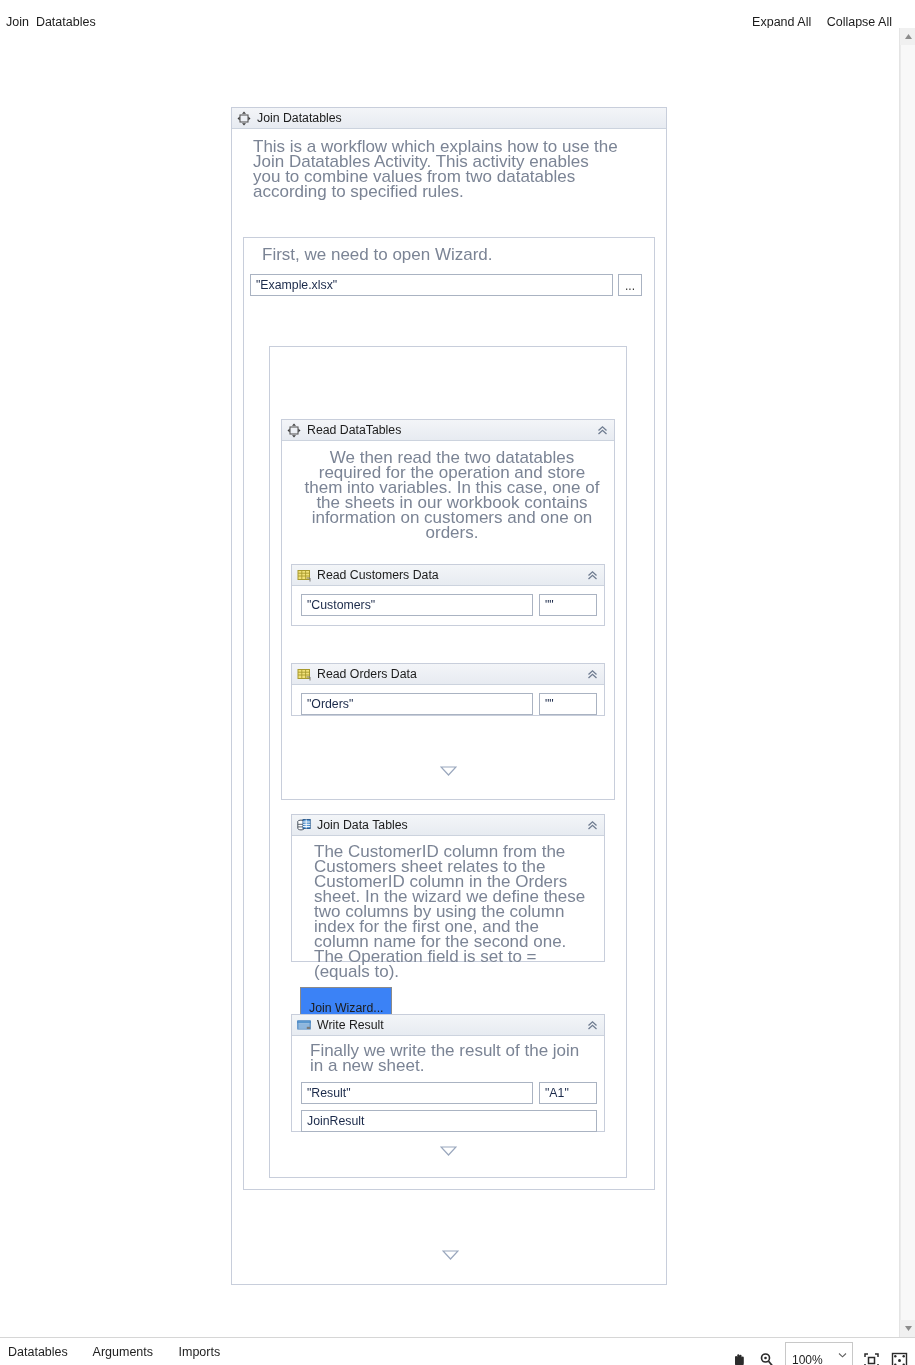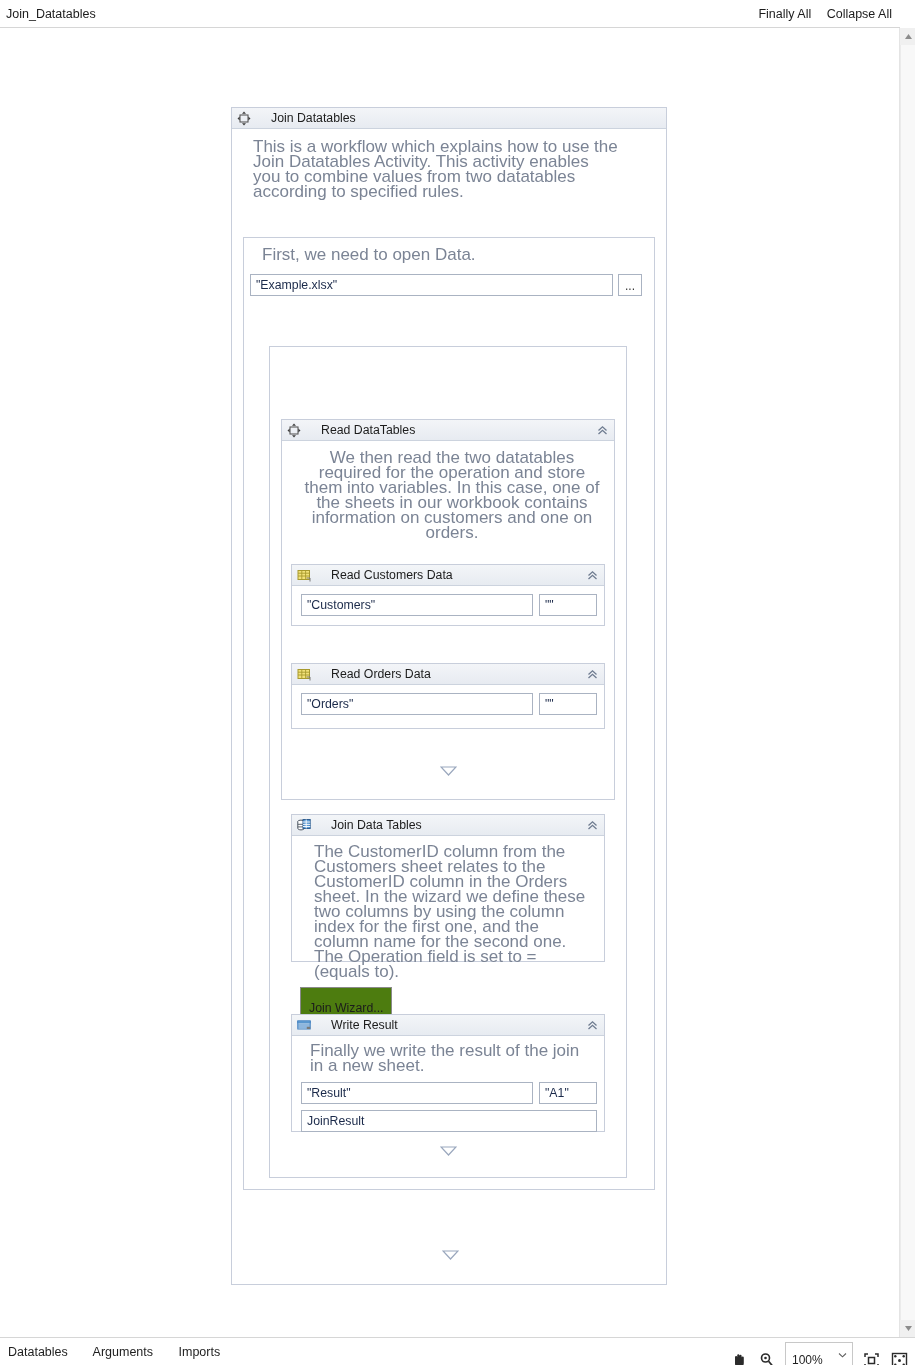--- a/index.html
+++ b/index.html
@@ -9,21 +9,21 @@
     width: 915px; height: 1365px;
     overflow: hidden;
     background: #ffffff;
     font-family: "Liberation Sans", sans-serif;
     font-size: 12px;
     color: #1e1e1e;
   }
 
   
   .topbar {
-    position: absolute; left: 0; top: 0; width: 900px; height: 28px;
+    position: absolute; left: 0; top: 8px; width: 900px; height: 28px;
     background: #ffffff;
     border-bottom: 1px solid #d6d6d6;
   }
   .breadcrumb {
     position: absolute; left: 6px; top: 7px;
     font-size: 12.5px; color: #1c1c1c;
   }
   .topbar-actions {
     position: absolute; right: 8px; top: 7px;
     font-size: 12.5px; color: #1c1c1c;
@@ -97,21 +97,21 @@
   .node-header {
     height: 21px;
     background: linear-gradient(to bottom, #f3f5f8 0%, #e7ebf1 100%);
     border-bottom: 1px solid #ccd3de;
     display: flex; align-items: center;
     padding: 0 4px 0 5px;
     position: relative;
   }
   .node-header .title {
     font-size: 12.3px; color: #1c1c1c;
-    margin-left: 20px; white-space: nowrap;
+    margin-left: 6px; white-space: nowrap;
   }
   .collapse-btn {
     position: absolute; right: 4px; top: 2px;
     width: 16px; height: 16px;
     display: flex; align-items: center; justify-content: center;
     cursor: pointer;
   }
   .node-body { padding: 0; }
 
   .annotation {
@@ -141,44 +141,44 @@
   .ellipsis-btn {
     width: 24px; height: 22px;
     border: 1px solid #aab3c2; background: #ffffff;
     display: flex; align-items: flex-end; justify-content: center;
     font-size: 12px; color: #333; cursor: pointer;
     padding-bottom: 2px;
   }
   .wizard-btn {
     display: inline-flex; align-items: center; justify-content: center;
     height: 41px; padding: 0 8px;
-    border: 1px solid #8a8a8a; background: #4d7c0f;
+    border: 1px solid #8a8a8a; background: #3b82f6;
     font-size: 12.3px; color: #1c1c1c; cursor: pointer;
   }
 
   
   .ico { width: 14px; height: 15px; flex: 0 0 14px; position: relative; }
 
   
   #rootNode  { position: absolute; left: 231px; top: 79px;  width: 436px; height: 1178px; }
   #openExcel { position: absolute; left: 243px; top: 209px; width: 412px; height: 953px; }
   #doNode    { position: absolute; left: 269px; top: 318px; width: 358px; height: 832px; }
   #readDT    { position: absolute; left: 281px; top: 391px; width: 334px; height: 381px; }
   #readCust  { position: absolute; left: 291px; top: 536px; width: 314px; height: 62px; }
-  #readOrd   { position: absolute; left: 291px; top: 635px; width: 314px; height: 66px; }
+  #readOrd   { position: absolute; left: 291px; top: 635px; width: 314px; height: 53px; }
   #joinDT    { position: absolute; left: 291px; top: 786px; width: 314px; height: 148px; }
   #writeRes  { position: absolute; left: 291px; top: 986px; width: 314px; height: 118px; }
 </style>
 </head>
 <body>
 
 <div class="topbar">
   <div class="breadcrumb">Join_Datatables</div>
   <div class="topbar-actions">
-    <span>Finally All</span>
+    <span>Expand All</span>
     <span>Collapse All</span>
   </div>
 </div>
 
 <div class="canvas">
 
   <div class="node" id="rootNode">
     <div class="node-header">
       <span class="ico">
         <svg width="14" height="15" viewBox="0 0 14 15">
@@ -203,21 +203,21 @@
 
     <div style="position:absolute; left:0; bottom:18px; width:436px;" class="arrow-sep">
       <svg width="17" height="10" viewBox="0 0 17 10">
         <path d="M1 1 L16 1 L8.5 9 Z" fill="none" stroke="#9aa7bd" stroke-width="1.2"></path>
       </svg>
     </div>
   </div>
 
   <div class="node" id="openExcel">
     <div class="node-body">
-      <div class="annotation" style="padding:9px 12px 0 18px;">First, we need to open Data.</div>
+      <div class="annotation" style="padding:9px 12px 0 18px;">First, we need to open Wizard.</div>
       <div style="display:flex; gap:5px; padding:12px 12px 0 6px;">
         <div class="field" style="flex:1;" title="Workbook path">"Example.xlsx"</div>
         <div class="ellipsis-btn">...</div>
       </div>
     </div>
   </div>
 
   <div class="node" id="doNode">
 
     <div style="position:absolute; left:0; top:72px; width:356px;" class="arrow-sep">

